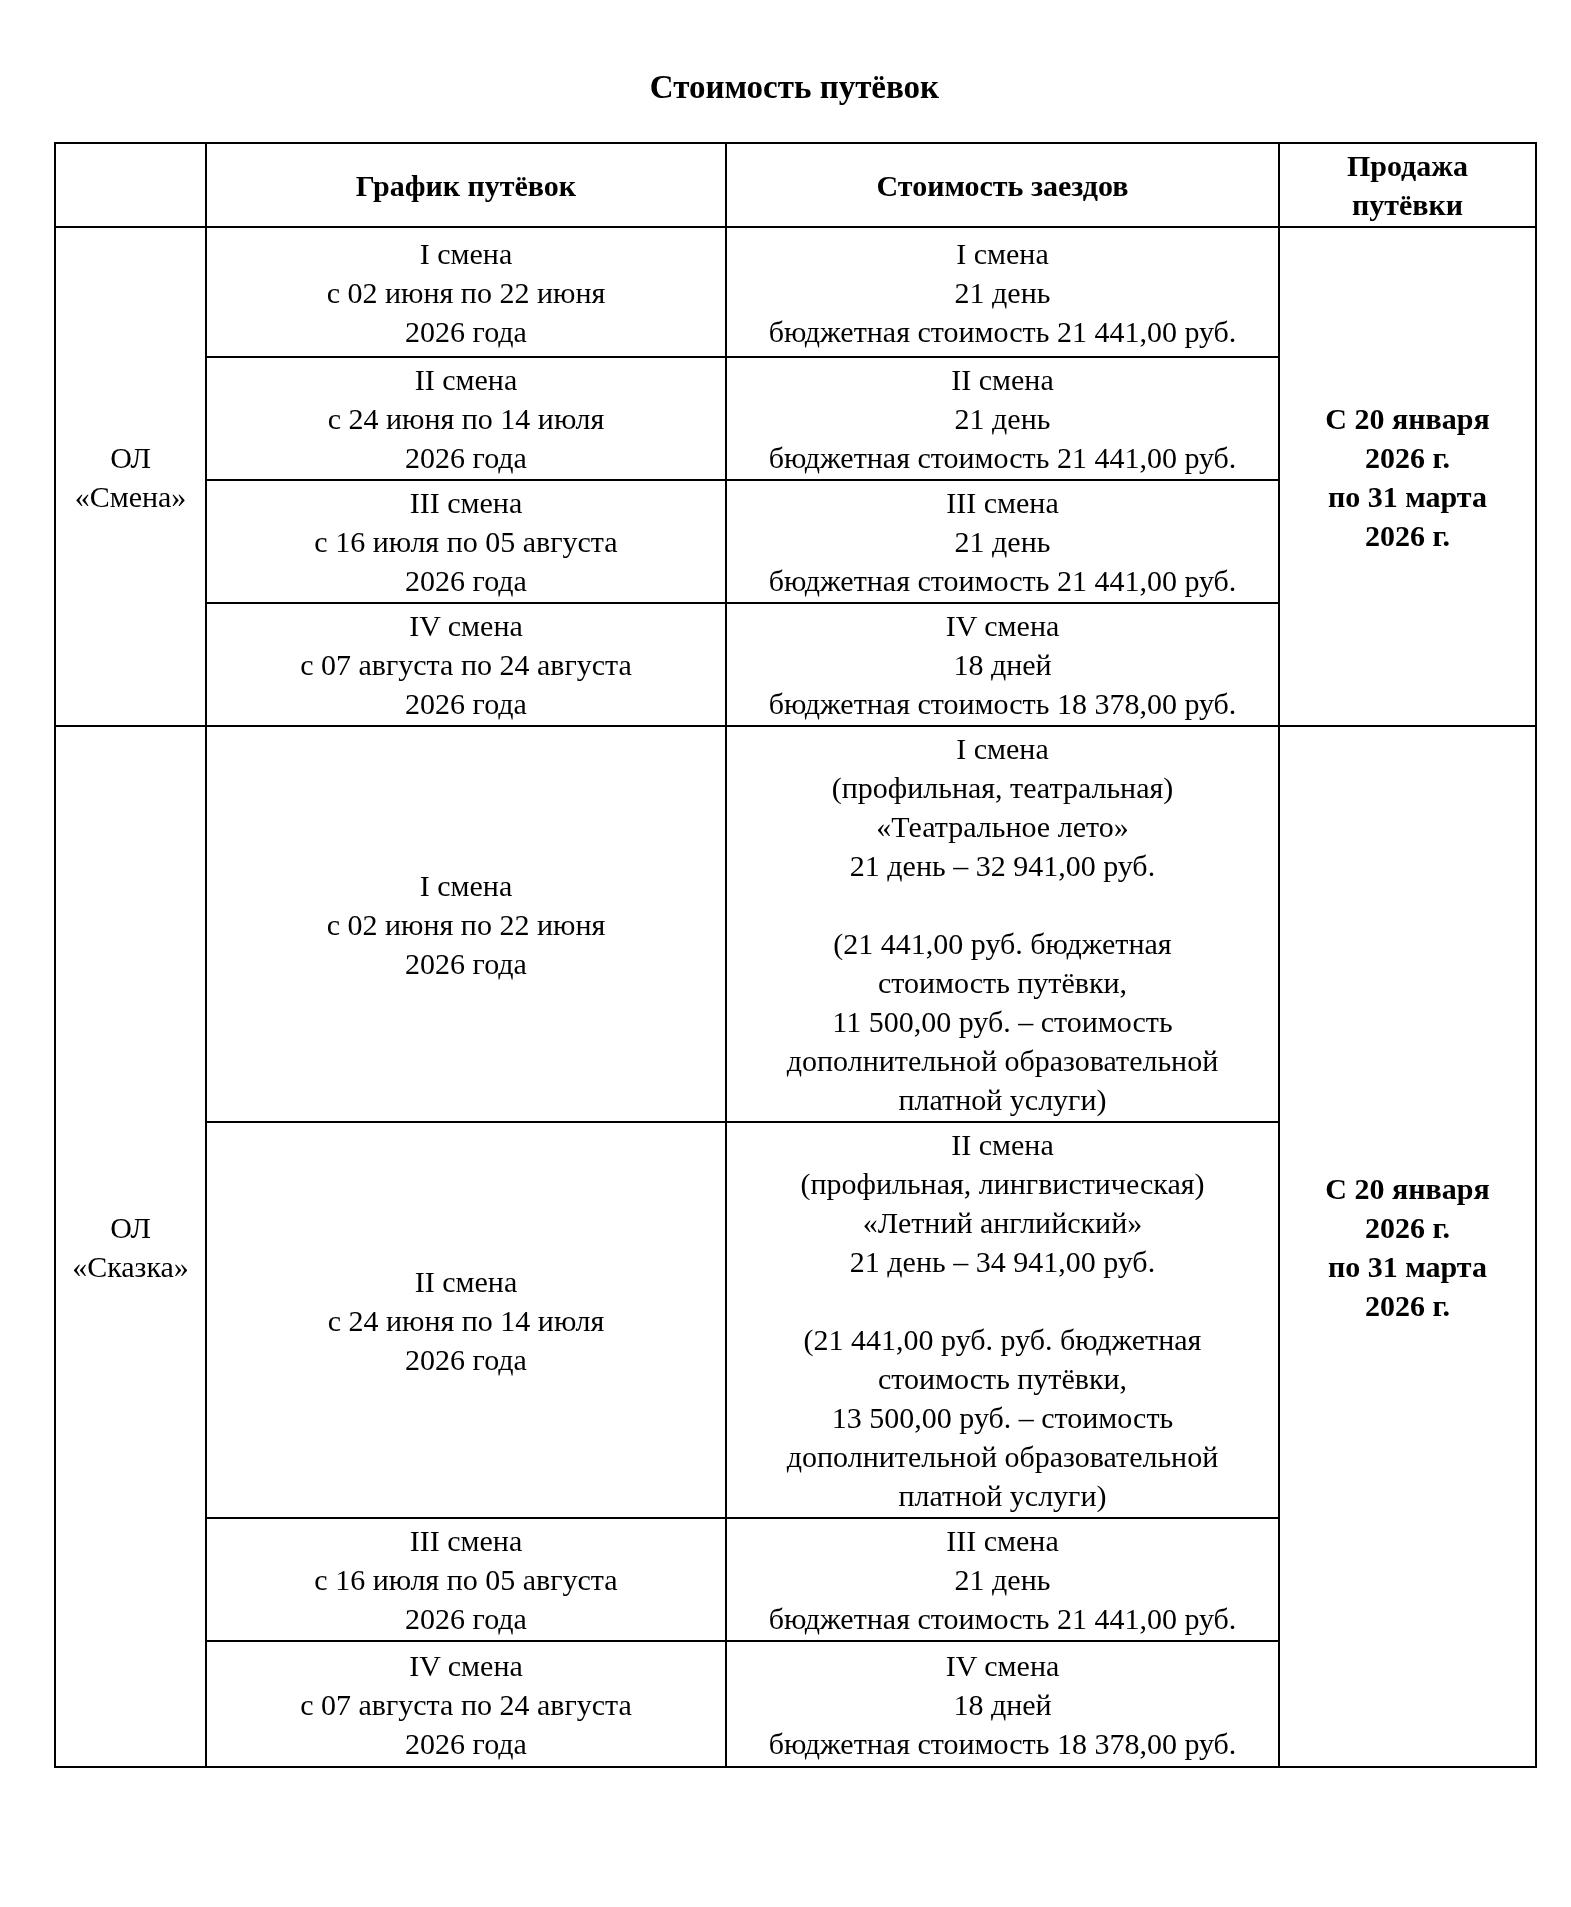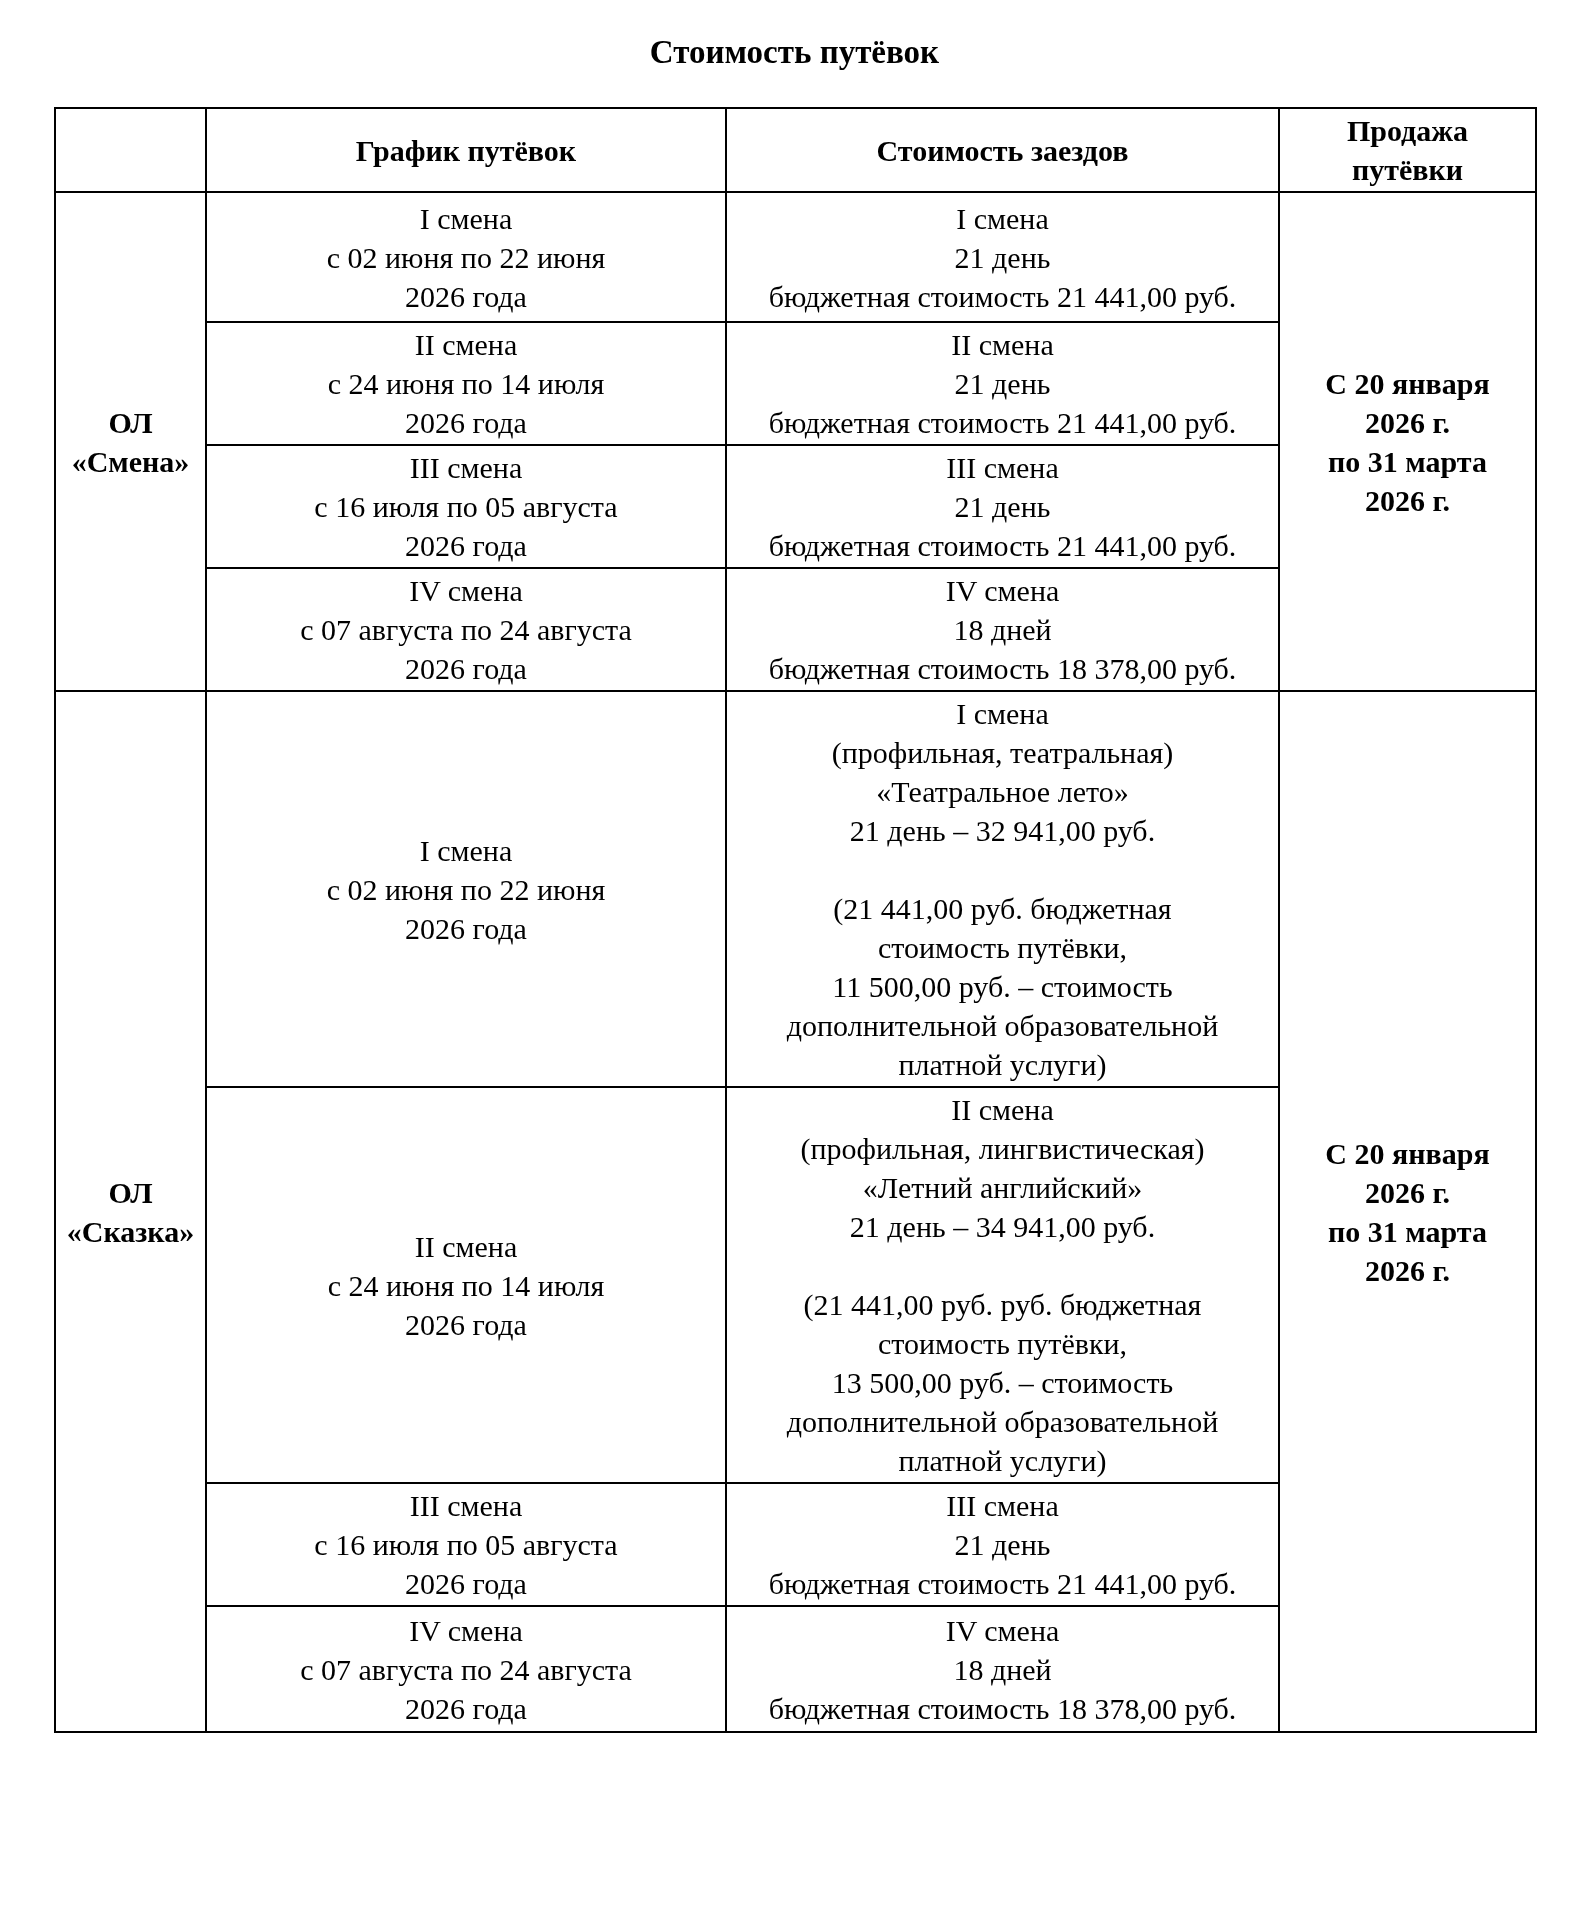--- a/index.html
+++ b/index.html
@@ -6,21 +6,21 @@
     margin: 0;
     padding: 0;
     background: #ffffff;
     color: #000000;
   }
   .page {
     width: 1571px;
     height: 1907px;
     background: #ffffff;
     box-sizing: border-box;
-    padding-top: 34px;
+    padding-top: 69px;
     padding-left: 54px;
     font-family: "Liberation Serif", serif;
   }
   .title {
     width: 1481px;
     margin: 0 0 36px 0;
     text-align: center;
     font-size: 33px;
     font-weight: bold;
     font-family: "Liberation Serif", serif;
@@ -40,21 +40,21 @@
     line-height: 39px;
     padding: 2px 6px;
     box-sizing: border-box;
     overflow: hidden;
   }
   .col-label  { width: 151px; }
   .col-sched  { width: 520px; }
   .col-price  { width: 553px; }
   .col-sale   { width: 257px; }
   td.head { font-weight: bold; }
-  td.camp-name { font-weight: bold; }
+  td.camp-name { font-weight: normal; }
   td.sale { font-weight: bold; }
   tr.r-header { height: 82px; }
   tr.r1 { height: 130px; }
   tr.r2 { height: 120px; }
   tr.r3 { height: 117px; }
   tr.r4 { height: 116px; }
   tr.r5 { height: 385px; }
   tr.r6 { height: 384px; }
   tr.r7 { height: 115px; }
   tr.r8 { height: 126px; }

